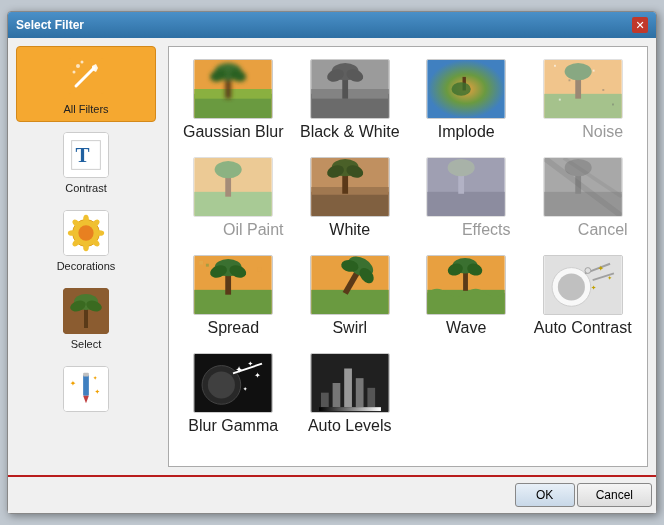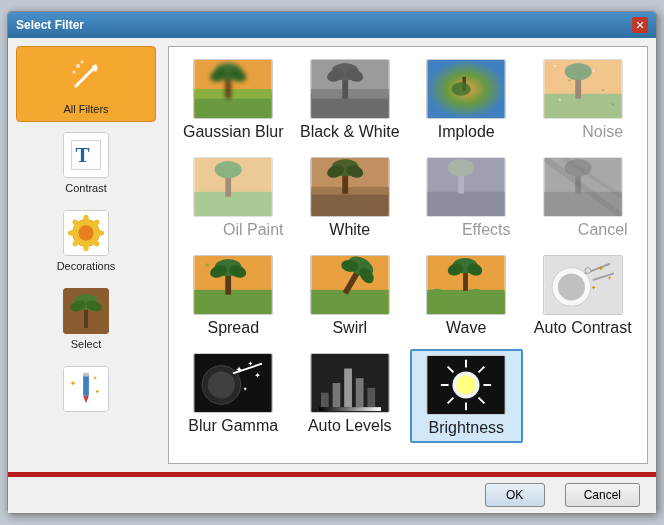--- a/index.html
+++ b/index.html
@@ -124,23 +124,23 @@
       text-align: center;
     }
     .filter-label.disabled {
       color: #999;
       padding-left: 40px;
     }
     .dialog-footer {
       display: flex;
       justify-content: flex-end;
       align-items: center;
-      padding: 6px 16px;
-      gap: 20px;
-      border-top: 5px solid #b91c1c;
+      padding: 6px 4px;
+      gap: 2px;
+      border-top: 2px solid #b91c1c;
       background: #f0f0f0;
       flex-shrink: 0;
     }
     .btn {
       padding: 4px 18px;
       border: 1px solid #888;
       border-radius: 3px;
       background: linear-gradient(to bottom, #f5f5f5, #ddd);
       cursor: pointer;
       font-size: 12px;
@@ -520,40 +520,20 @@
                   <stop offset="0%" stop-color="#000"></stop>
                   <stop offset="100%" stop-color="#fff"></stop>
                 </linearGradient>
               </defs>
               <rect x="8" y="55" width="64" height="4" fill="url(#levGrad)"></rect>
             </svg>
           </div>
           <span class="filter-label">Auto Levels</span>
         </div>
 
-        <div class="filter-item filter-item-selected-outline">
-          <div class="filter-thumb">
-            <svg viewBox="0 0 80 60" xmlns="http://www.w3.org/2000/svg">
-              <rect width="80" height="60" fill="#101010"></rect>
-
-              <circle cx="40" cy="30" r="14" fill="#ffffff" opacity="0.95"></circle>
-              <circle cx="40" cy="30" r="10" fill="#ffff80"></circle>
-
-              <line x1="40" y1="4" x2="40" y2="12" stroke="white" stroke-width="2"></line>
-              <line x1="40" y1="48" x2="40" y2="56" stroke="white" stroke-width="2"></line>
-              <line x1="14" y1="30" x2="22" y2="30" stroke="white" stroke-width="2"></line>
-              <line x1="58" y1="30" x2="66" y2="30" stroke="white" stroke-width="2"></line>
-              <line x1="21" y1="11" x2="27" y2="17" stroke="white" stroke-width="2"></line>
-              <line x1="53" y1="43" x2="59" y2="49" stroke="white" stroke-width="2"></line>
-              <line x1="59" y1="11" x2="53" y2="17" stroke="white" stroke-width="2"></line>
-              <line x1="21" y1="49" x2="27" y2="43" stroke="white" stroke-width="2"></line>
-            </svg>
-          </div>
-          <span class="filter-label">Brightness</span>
-        </div>
 
       </div>
     </div>
   </div>
 
   <div class="dialog-footer">
     <button class="btn btn-ok">OK</button>
     <button class="btn">Cancel</button>
   </div>
 </div>

